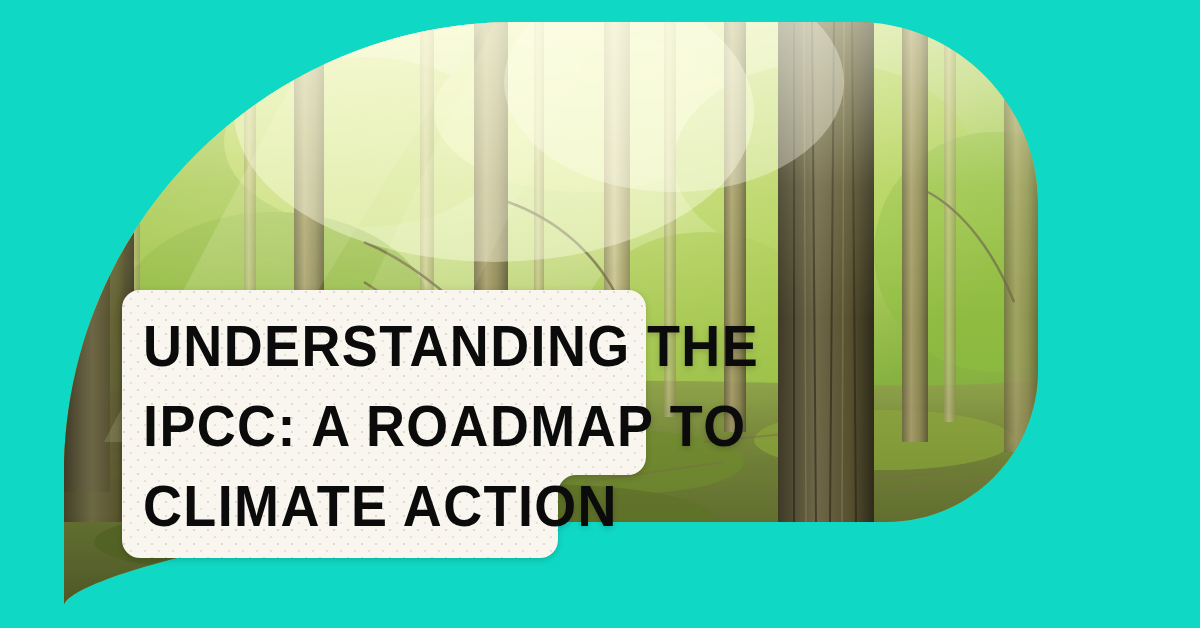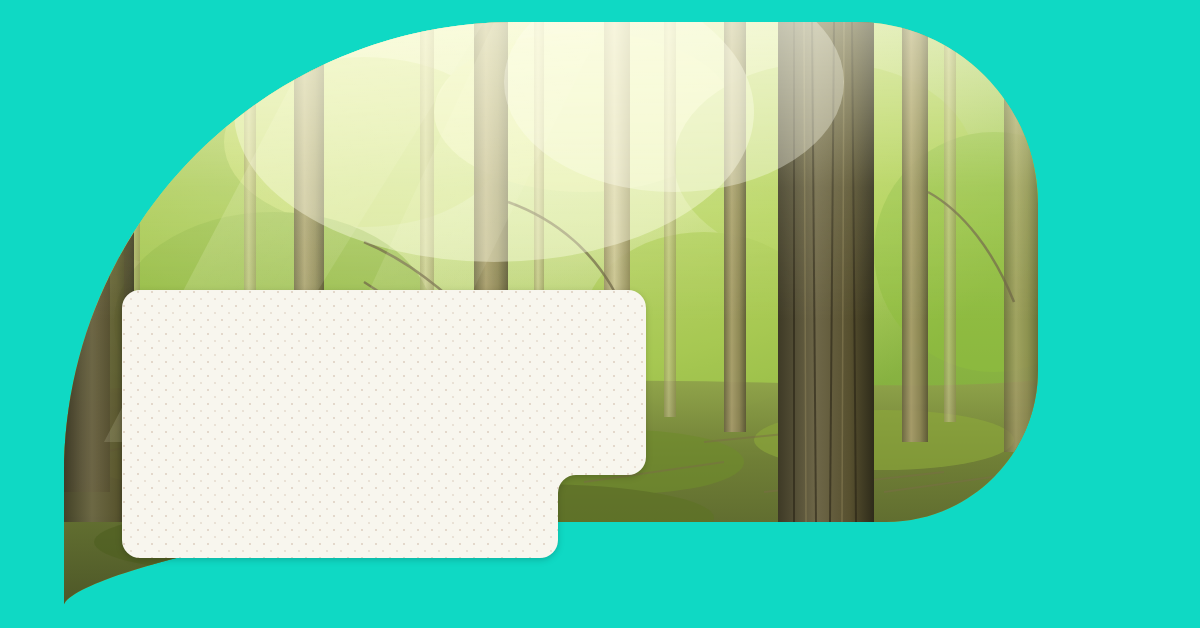--- a/index.html
+++ b/index.html
@@ -245,15 +245,20 @@
         <path d="M430,0 L540,0 L330,430 L230,430 Z" fill="url(#sunbeam)" opacity="0.38"></path>
         <ellipse cx="430" cy="90" rx="260" ry="150" fill="#FFFFE8" opacity="0.40"></ellipse>
         <ellipse cx="610" cy="60" rx="170" ry="110" fill="#FFFFF0" opacity="0.35"></ellipse>
       </g>
     </svg>
   </div>
 
   <div class="title-card">
     <div class="card-shape"></div>
     <div class="card-dots"></div>
+    <div class="card-text">
+      <span class="headline-line">UNDERSTANDING THE</span>
+      <span class="headline-line">IPCC: A ROADMAP TO</span>
+      <span class="headline-line">CLIMATE ACTION</span>
+    </div>
   </div>
 
 </div>
 
 </body></html>

